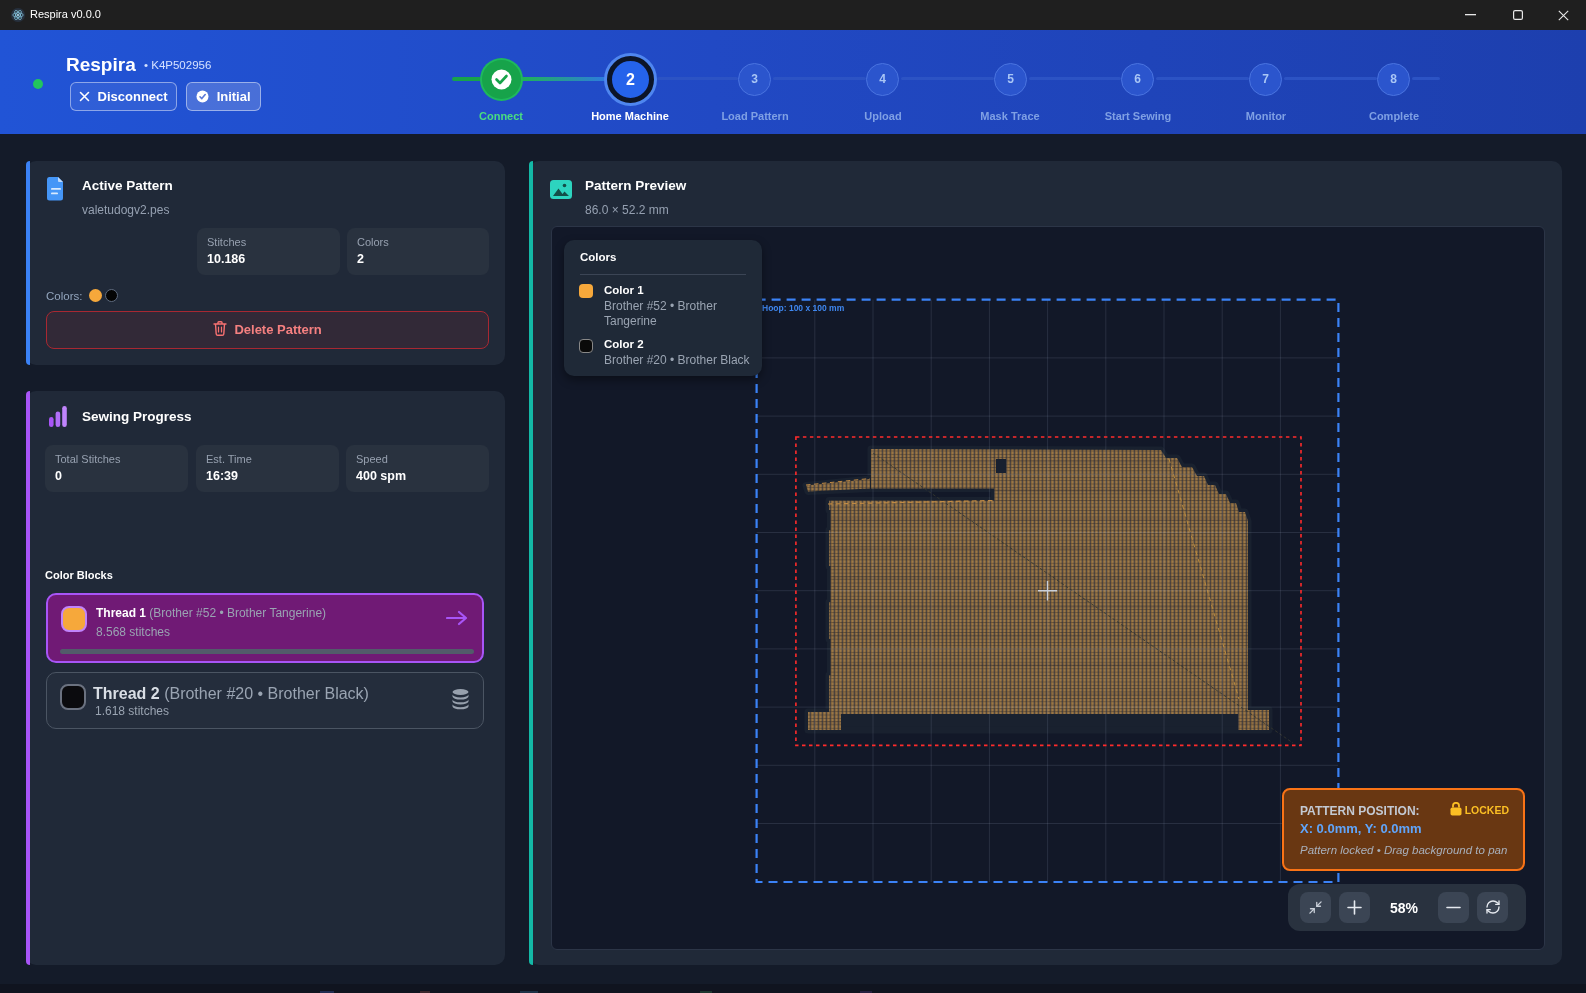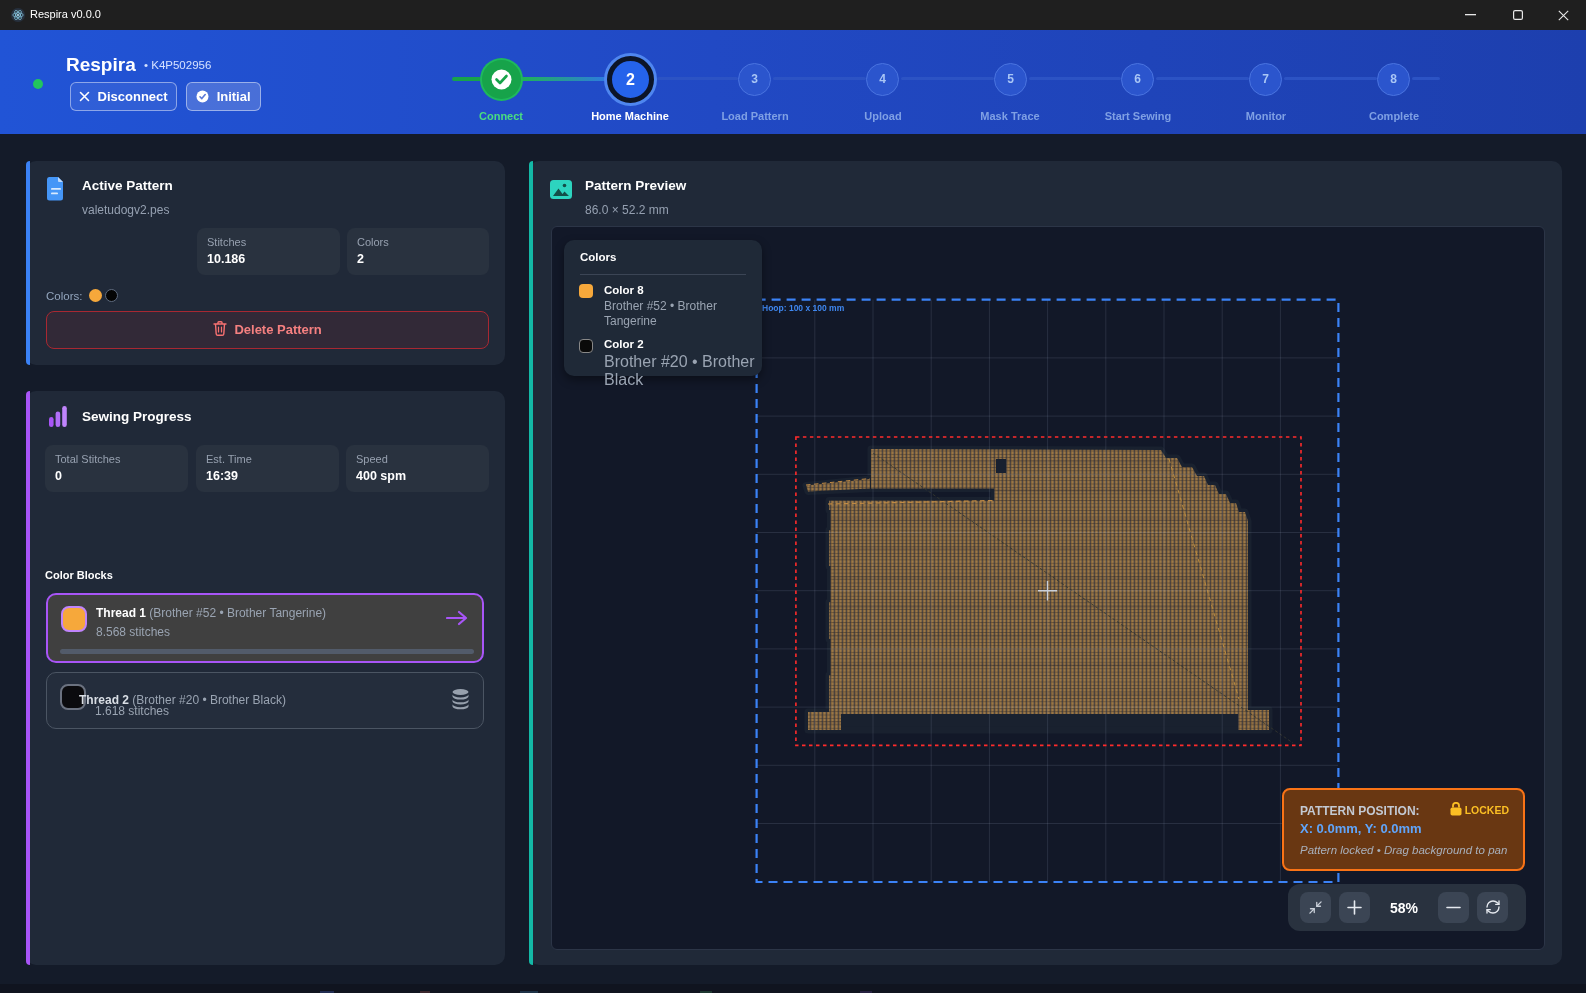--- a/index.html
+++ b/index.html
@@ -48,21 +48,21 @@
   .statbox .vl { color:#fff; font-size:12.5px; font-weight:bold; margin-top:4px; }
 
   #delbtn { position:absolute; left:20px; top:150px; width:443px; height:38px; border:1px solid #a82832;
             background:rgba(160,40,50,0.14); border-radius:8px; color:#f58080; font-size:13px; font-weight:bold;
             text-align:center; line-height:36px; }
 
   #readybox { position:absolute; left:19px; top:113px; width:443px; height:52px; background:#1b2944;
               border-left:4px solid #3b82f6; border-radius:8px; }
 
   .thread { position:absolute; left:20px; width:438px; border-radius:10px; }
-  #thread1 { top:202px; height:70px; border:2px solid #a855f7; background:#404040; }
+  #thread1 { top:202px; height:70px; border:2px solid #a855f7; background:#701a75; }
   #thread2 { top:281px; height:57px; border:1px solid #4b5563; background:#242d3c; }
   .swatch { position:absolute; left:13px; top:11px; width:26px; height:26px; border-radius:8px; }
 
   
   #canvas { position:absolute; left:22px; top:65px; width:994px; height:724px; background:#121828;
             border:1px solid #2c3547; border-radius:6px; overflow:hidden; }
 
   #legend { position:absolute; left:12px; top:13px; width:198px; height:136px; background:#1f2937;
             border-radius:10px; box-shadow:0 4px 10px rgba(0,0,0,0.4); }
 
@@ -200,21 +200,21 @@
       <div class="swatch" style="background:#f6a83b; border:2px solid #c084fc;"></div>
       <div class="abs" style="left:48px; top:11px; font-size:12px; color:#9aa4b2; white-space:nowrap;"><b style="color:#fff;">Thread 1</b> (Brother #52 • Brother Tangerine)</div>
       <div class="abs" style="left:48px; top:30px; font-size:12px; color:#9aa4b2;">8.568 stitches</div>
       <svg class="abs" style="right:14px; top:15px;" width="22" height="16" viewBox="0 0 22 16">
           <path d="M1 8 H19 M13 2 L20 8 L13 14" stroke="#a855f7" stroke-width="2.2" fill="none" stroke-linecap="round" stroke-linejoin="round"></path>
         </svg>
       <div class="abs" style="left:12px; top:54px; width:414px; height:5px; background:#525b6a; border-radius:2.5px;"></div>
     </div>
     <div class="thread" id="thread2">
       <div class="swatch" style="background:#0b0b0e; border:2px solid #6b7280;"></div>
-      <div class="abs" style="left:32px; top:12px; font-size:12px; color:#9aa4b2; white-space:nowrap;margin-top:8px;"><b style="color:#d9dee5;">Thread 2</b> (Brother #20 • Brother Black)</div>
+      <div class="abs" style="left:46px; top:12px; font-size:16px; color:#9aa4b2; white-space:nowrap;"><b style="color:#d9dee5;">Thread 2</b> (Brother #20 • Brother Black)</div>
       <div class="abs" style="left:48px; top:31px; font-size:12px; color:#9aa4b2;">1.618 stitches</div>
       <svg class="abs" style="right:14px; top:16px;" width="17" height="22" viewBox="0 0 17 22">
           <g fill="#97a0ad">
             <ellipse cx="8.5" cy="3" rx="8" ry="2.9"></ellipse>
             <path d="M0.5 5.5 A8 2.9 0 0 0 16.5 5.5 V7.6 A8 2.9 0 0 1 0.5 7.6 Z"></path>
             <path d="M0.5 10.4 A8 2.9 0 0 0 16.5 10.4 V12.5 A8 2.9 0 0 1 0.5 12.5 Z"></path>
             <path d="M0.5 15.3 A8 2.9 0 0 0 16.5 15.3 V17.4 A8 2.9 0 0 1 0.5 17.4 Z"></path>
           </g>
         </svg>
     </div>
@@ -272,25 +272,25 @@
 
         <rect x="204.6" y="72.7" width="581.8" height="582.3" fill="none" stroke="#3b82f6" stroke-width="2.2" stroke-dasharray="9 6"></rect>
         <text x="210" y="84" fill="#3f87f0" font-size="8.5" font-weight="bold" font-family="Liberation Sans, sans-serif">Hoop: 100 x 100 mm</text>
 
         <path d="M486 363.8 H505 M495.5 354 V373.5" stroke="#c9cfda" stroke-width="1.4"></path>
       </svg>
       <div id="legend">
         <div class="abs" style="left:16px; top:11px; color:#fff; font-size:11.5px; font-weight:bold;">Colors</div>
         <div class="abs" style="left:16px; top:34px; width:166px; height:1px; background:#3b4555;"></div>
         <div class="abs" style="left:15px; top:44px; width:14px; height:14px; border-radius:4px; background:#f6a83b;"></div>
-        <div class="abs" style="left:40px; top:44px; color:#fff; font-size:11.5px; font-weight:bold;">Color 8</div>
+        <div class="abs" style="left:40px; top:44px; color:#fff; font-size:11.5px; font-weight:bold;">Color 1</div>
         <div class="abs" style="left:40px; top:59px; color:#9aa4b2; font-size:12px; line-height:15px;">Brother #52 • Brother<br>Tangerine</div>
         <div class="abs" style="left:15px; top:99px; width:14px; height:14px; border-radius:4px; background:#0a0a0a; border:1px solid #888;"></div>
         <div class="abs" style="left:40px; top:98px; color:#fff; font-size:11.5px; font-weight:bold;">Color 2</div>
-        <div class="abs" style="left:40px; top:113px; color:#9aa4b2; font-size:16px;">Brother #20 • Brother Black</div>
+        <div class="abs" style="left:40px; top:113px; color:#9aa4b2; font-size:12px;">Brother #20 • Brother Black</div>
       </div>
       <div id="posbox">
         <div class="abs" style="left:16px; top:14px; color:#c3c9d3; font-size:12px; font-weight:bold;">PATTERN POSITION:</div>
         <div class="abs" style="right:14px; top:12px; color:#fbbf24; font-size:10.5px; font-weight:bold;"><svg style="vertical-align:-2px;" width="12" height="14" viewBox="0 0 12 14">
               <rect x="0.5" y="5.5" width="11" height="8" rx="1.8" fill="#fbbf24"></rect>
               <path d="M3 5.5 V3.8 a3 3 0 0 1 6 0 V5.5" stroke="#fbbf24" stroke-width="1.8" fill="none"></path>
             </svg> LOCKED</div>
         <div class="abs" style="left:16px; top:31px; color:#60a5fa; font-size:13px; font-weight:bold;">X: 0.0mm, Y: 0.0mm</div>
         <div class="abs" style="left:16px; top:54px; color:#a8b0bc; font-size:11.5px; font-style:italic; white-space:nowrap;">Pattern locked • Drag background to pan</div>
       </div>

